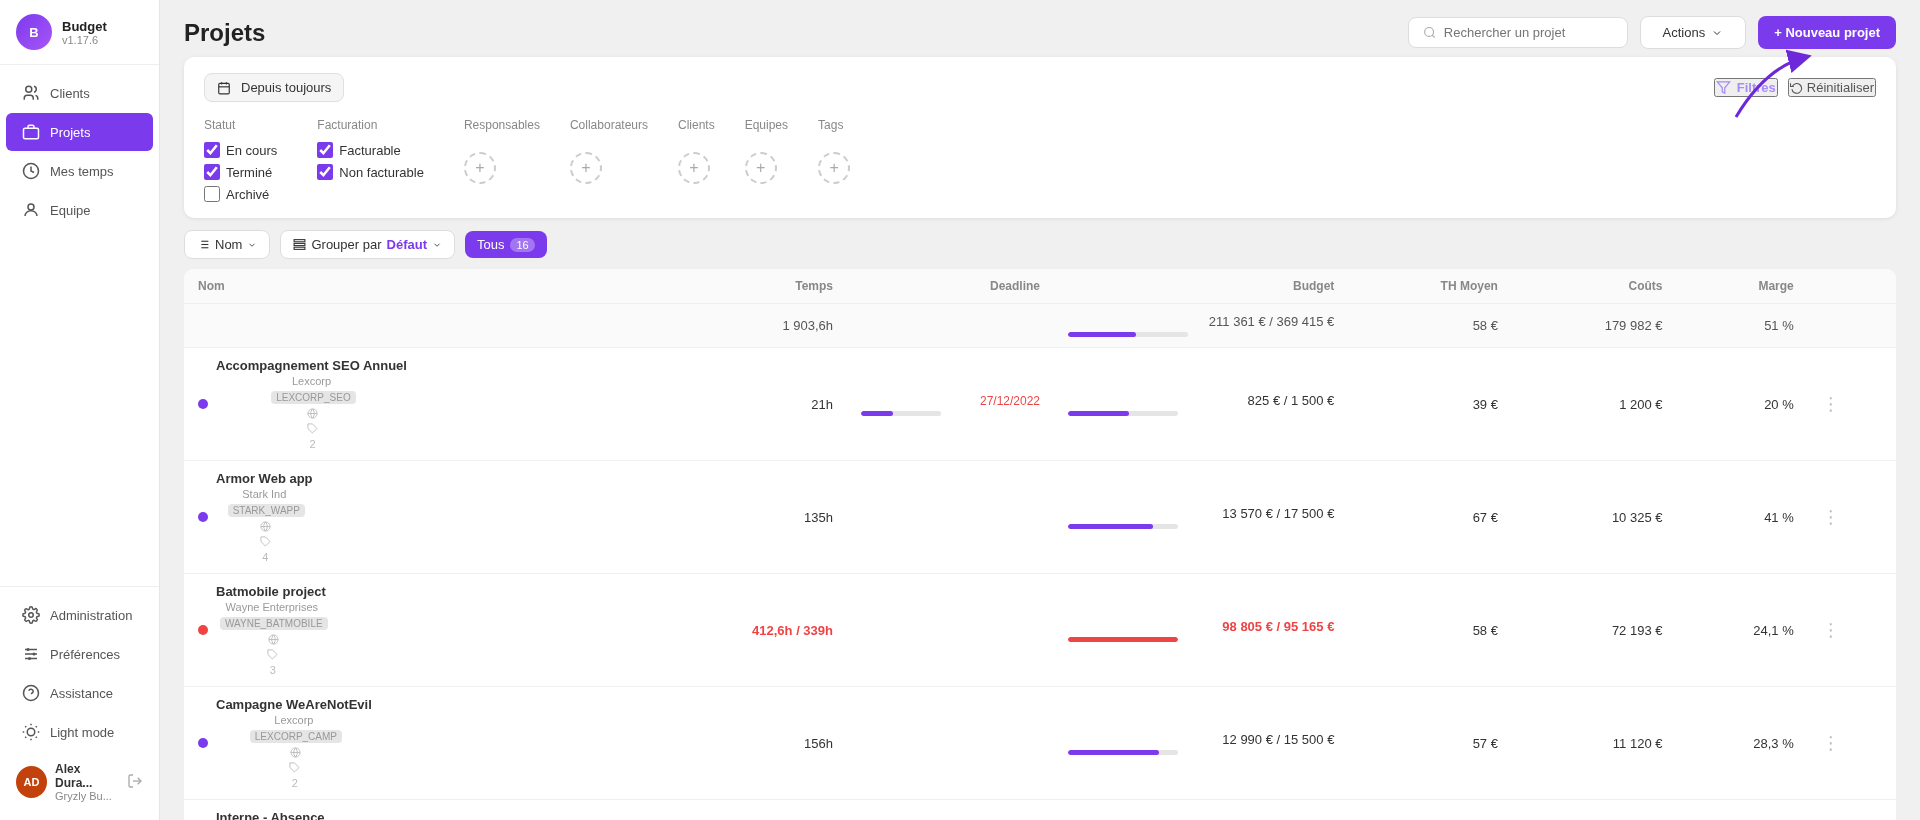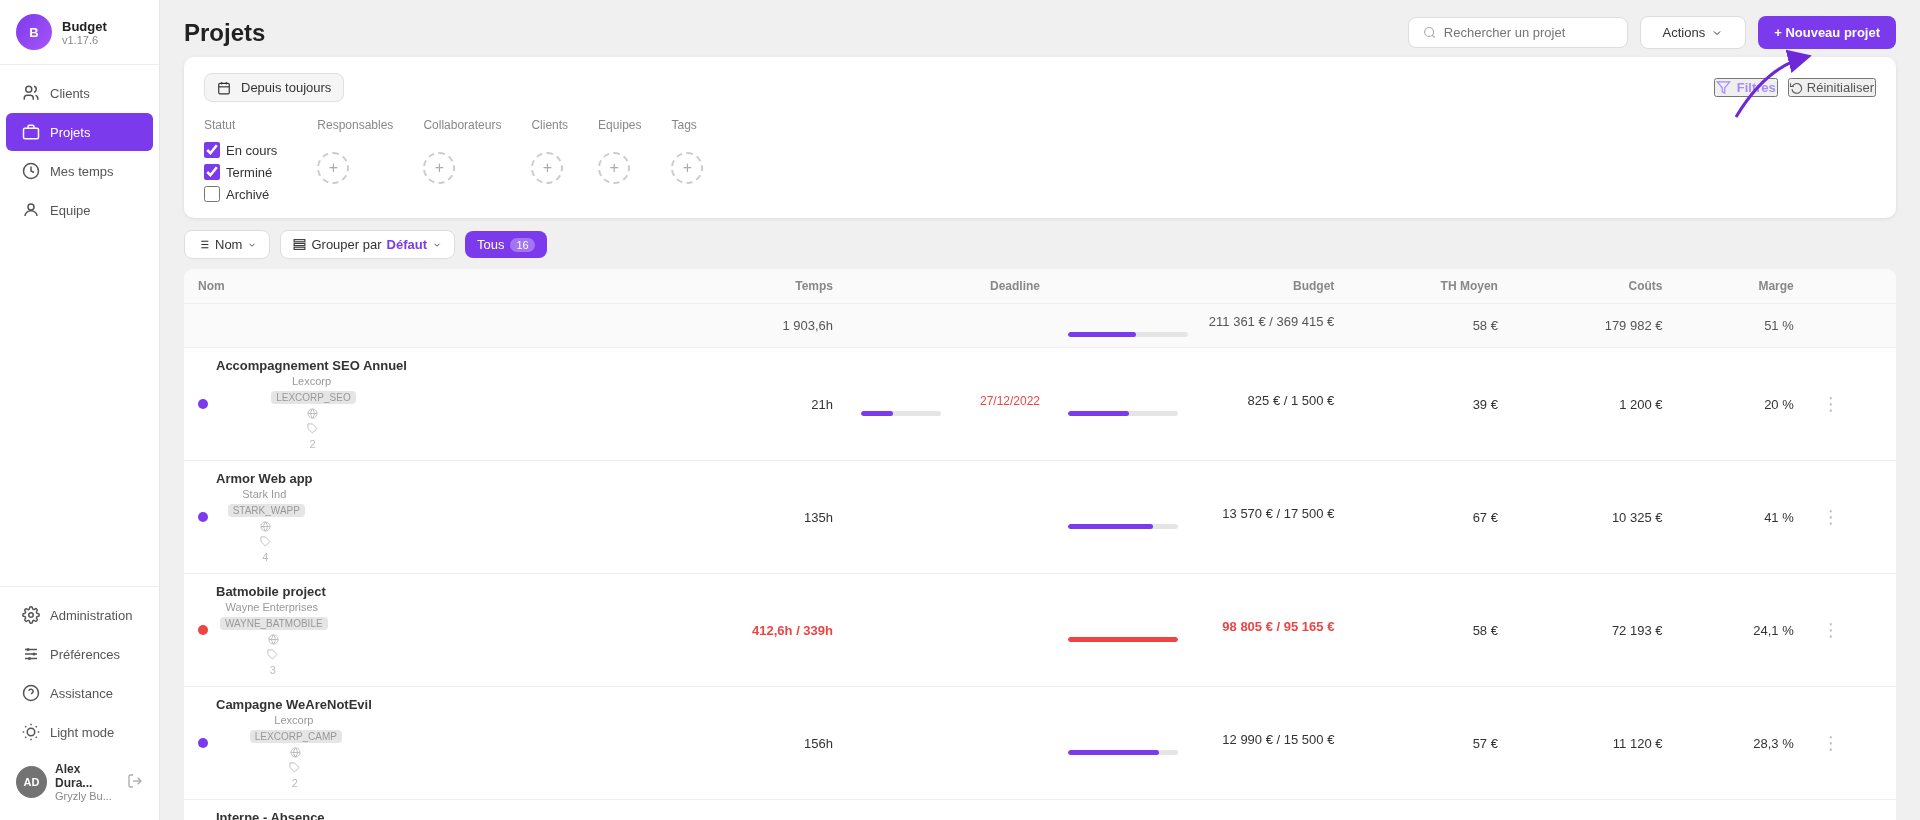--- a/index.html
+++ b/index.html
@@ -12,21 +12,21 @@
     .sidebar-logo .logo-text { display: flex; flex-direction: column; }
     .sidebar-logo .logo-name { font-weight: 700; font-size: 13px; color: #222; }
     .sidebar-logo .logo-version { font-size: 11px; color: #888; }
     .sidebar-nav { flex: 1; padding: 8px 0; }
     .sidebar-item { display: flex; align-items: center; gap: 10px; padding: 10px 16px; cursor: pointer; color: #555; font-size: 13px; border-radius: 6px; margin: 1px 6px; }
     .sidebar-item.active { background: #7c3aed; color: #fff; }
     .sidebar-item .icon { width: 18px; height: 18px; flex-shrink: 0; }
     .sidebar-bottom { padding: 8px 0; border-top: 1px solid #eee; }
     .sidebar-bottom .sidebar-item { color: #555; font-size: 13px; }
     .sidebar-user { display: flex; align-items: center; gap: 8px; padding: 10px 16px; cursor: pointer; }
-    .sidebar-user .user-avatar { width: 32px; height: 32px; border-radius: 50%; background: #737373; color: #fff; display: flex; align-items: center; justify-content: center; font-size: 11px; font-weight: 700; }
+    .sidebar-user .user-avatar { width: 32px; height: 32px; border-radius: 50%; background: #c2410c; color: #fff; display: flex; align-items: center; justify-content: center; font-size: 11px; font-weight: 700; }
     .sidebar-user .user-info { display: flex; flex-direction: column; }
     .sidebar-user .user-name { font-size: 12px; font-weight: 600; }
     .sidebar-user .user-company { font-size: 11px; color: #888; }
     .sidebar-user .logout-icon { margin-left: auto; color: #aaa; }
 
     
     .main { flex: 1; display: flex; flex-direction: column; overflow: hidden; background: #f0f0f0; }
 
     
     .header { background: #f0f0f0; padding: 16px 24px 8px 24px; display: flex; align-items: center; justify-content: space-between; }
@@ -266,20 +266,31 @@
         <label class="checkbox-row">
           <input type="checkbox" checked="" style="">
           <span>Terminé</span>
         </label>
         <label class="checkbox-row">
           <input type="checkbox" style="">
           <span>Archivé</span>
         </label>
       </div>
 
+      <div class="filter-group">
+        <div class="filter-label">Facturation</div>
+        <label class="checkbox-row">
+          <input type="checkbox" checked="" style="">
+          <span>Facturable</span>
+        </label>
+        <label class="checkbox-row">
+          <input type="checkbox" checked="" style="">
+          <span>Non facturable</span>
+        </label>
+      </div>
 
       <div class="filter-col">
         <div class="filter-label">Responsables</div>
         <button class="add-btn">+</button>
       </div>
 
       <div class="filter-col" style="margin-left:30px;">
         <div class="filter-label">Collaborateurs</div>
         <button class="add-btn">+</button>
       </div>

